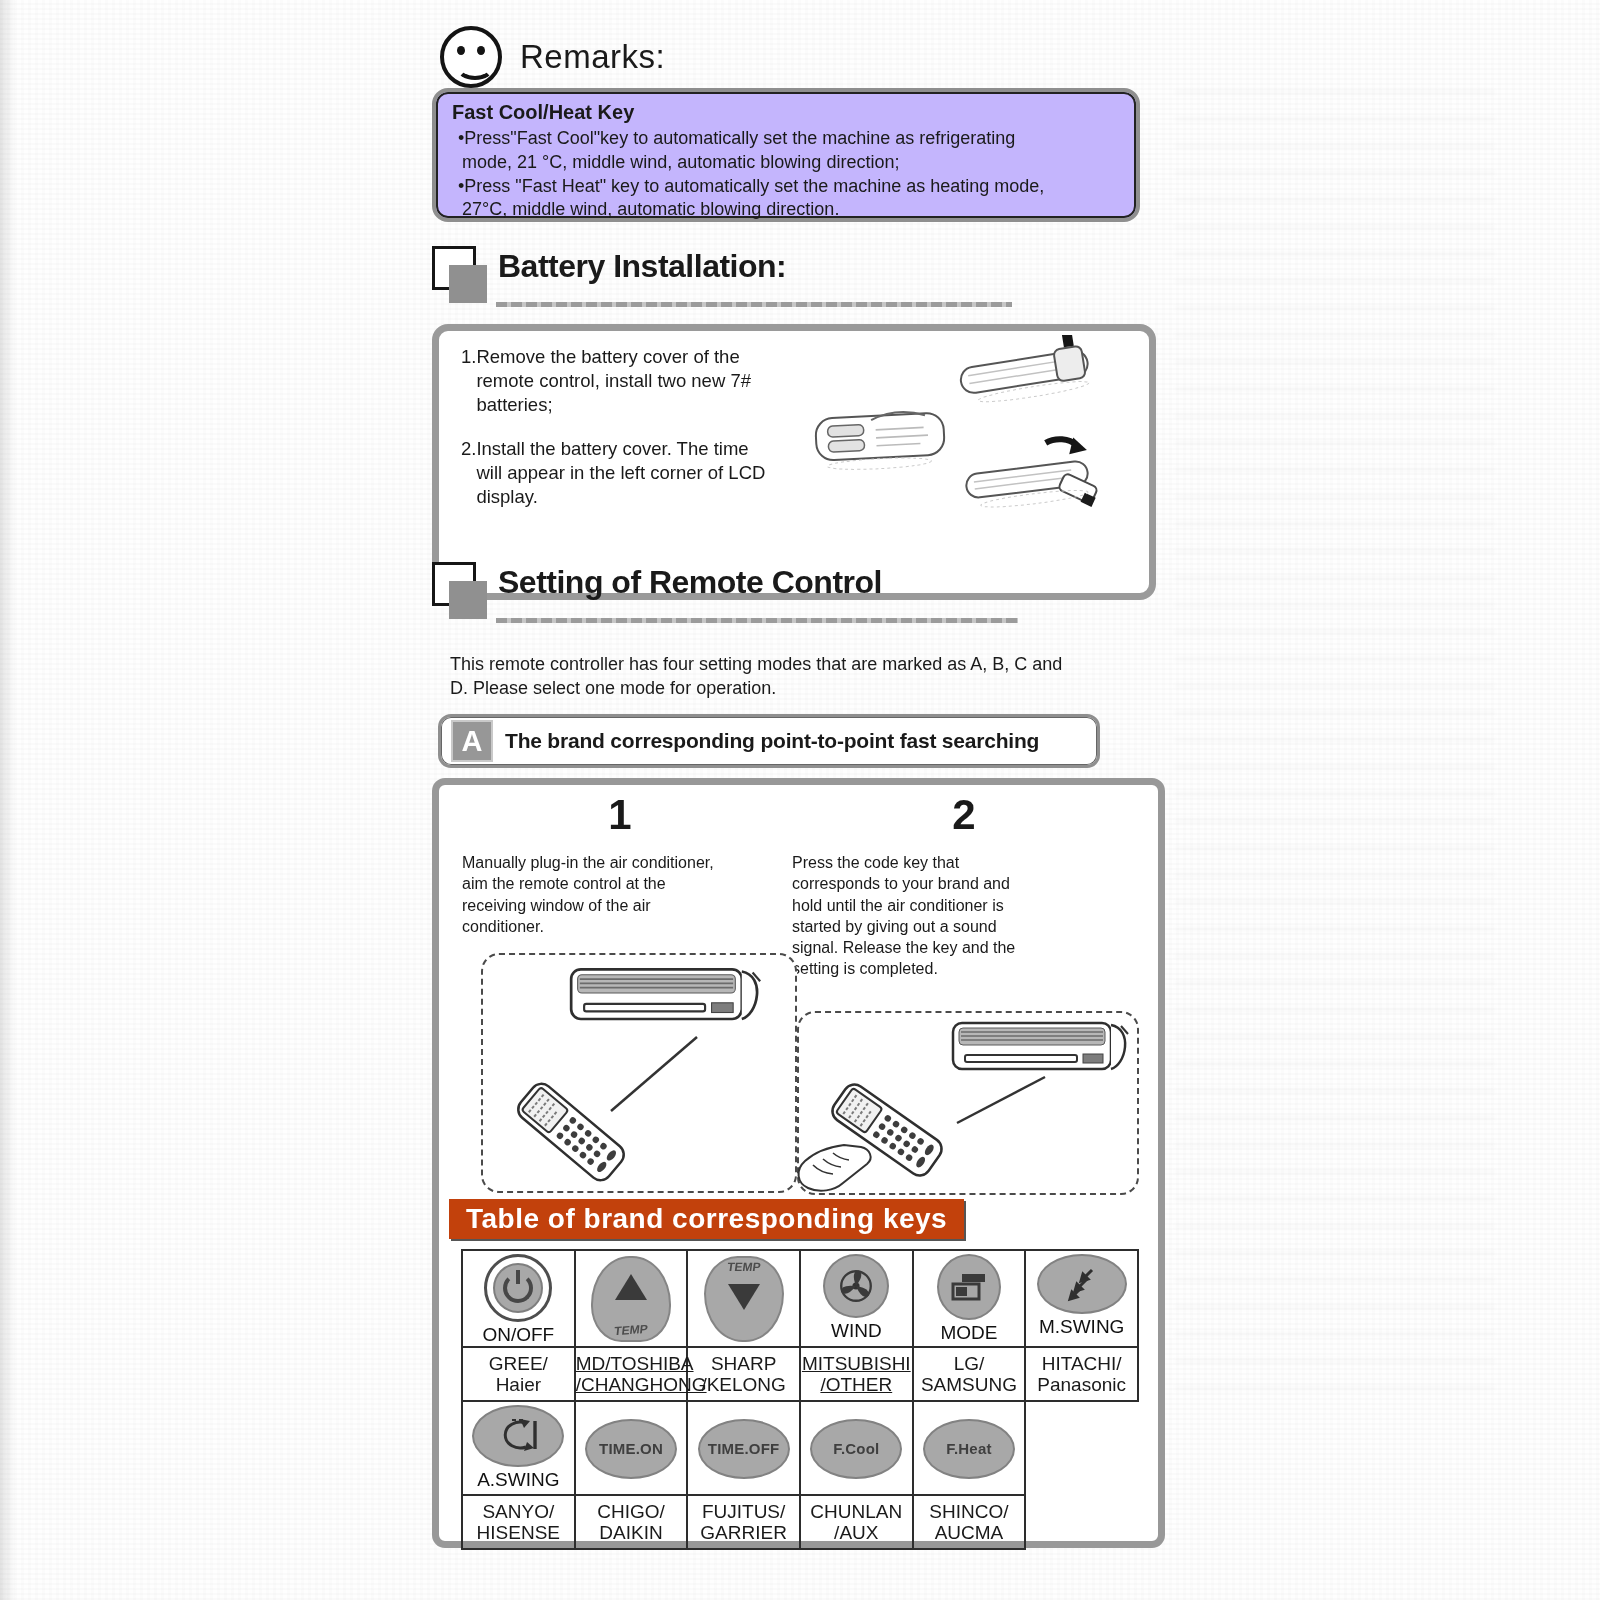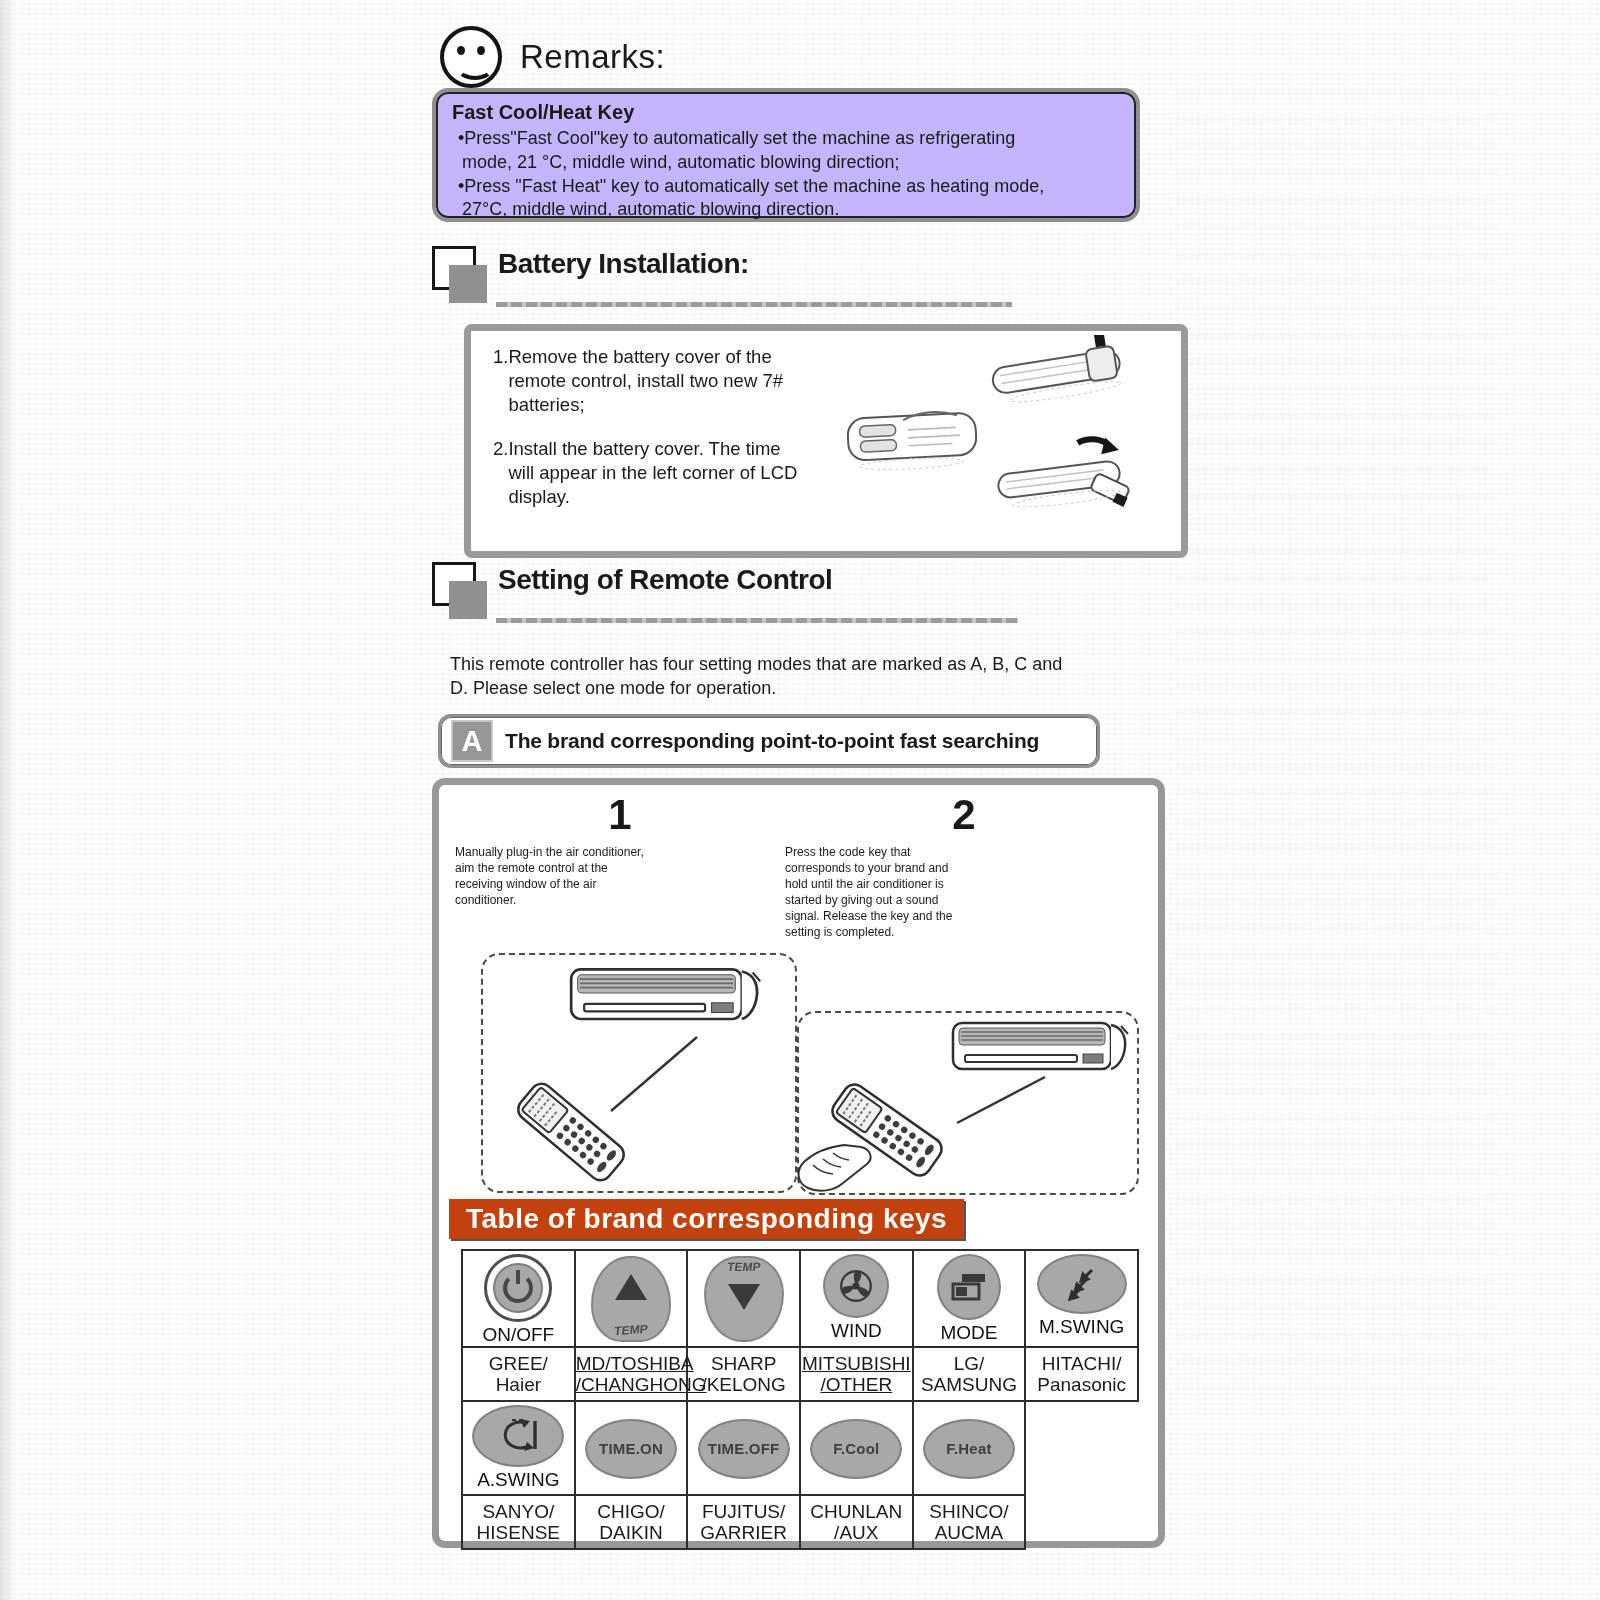--- a/index.html
+++ b/index.html
@@ -30,27 +30,27 @@
   
   .fastcool{position:absolute;left:432px;top:88px;width:708px;height:134px;background:#c4b5fd;
             border:4px solid #8f8f8f;border-radius:16px;box-shadow:inset 0 0 0 2px #222;
             padding:9px 16px 0 16px;box-sizing:border-box;}
   .fc-head{font-size:20px;font-weight:bold;margin-bottom:3px;}
   .fc-bullet{font-size:18px;line-height:1.32;padding-left:10px;text-indent:-4px;}
 
   
   .marker-out{position:absolute;width:38px;height:38px;background:#fff;border:3px solid #161616;}
   .marker-fill{position:absolute;width:38px;height:38px;background:#909090;}
-  .sec-title{position:absolute;font-size:28px;font-weight:bold;letter-spacing:-.5px;}
+  .sec-title{position:absolute;font-size:32px;font-weight:bold;letter-spacing:-.5px;}
   .sec-underline{position:absolute;height:5px;
      background:repeating-linear-gradient(90deg,#9b9b9b 0 11px,#c6c6c6 11px 15px);}
 
   
-  .batbox{position:absolute;left:432px;top:324px;width:724px;height:234px;background:#fff;
-          border:7px solid #9a9a9a;border-radius:8px;box-sizing:border-box;margin-left:32px;}
+  .batbox{position:absolute;left:432px;top:324px;width:724px;height:276px;background:#fff;
+          border:7px solid #9a9a9a;border-radius:16px;box-sizing:border-box;}
   .batsteps{position:absolute;left:22px;top:14px;width:360px;font-size:18.5px;line-height:1.3;}
   .batsteps p{margin:0;}
   .batsteps p + p{margin-top:20px;}
   .batart{position:absolute;right:6px;top:4px;}
 
   
   .intro{position:absolute;left:450px;top:634px;width:700px;font-size:18px;line-height:1.35;}
 
   
   .ahead{position:absolute;left:438px;top:714px;width:662px;height:54px;background:#fff;
@@ -59,21 +59,21 @@
   .abadge{width:38px;height:38px;background:#979797;color:#fff;font-size:29px;font-weight:bold;
           display:flex;align-items:center;justify-content:center;margin:0 14px 0 2px;
           box-shadow:0 0 0 2px #c9c9c9;}
   .atitle{font-size:21px;font-weight:bold;letter-spacing:-.2px;}
 
   
   .bigbox{position:absolute;left:432px;top:778px;width:733px;height:770px;background:#fff;
           border:7px solid #989898;border-radius:13px;box-sizing:border-box;}
   .stepnum{position:absolute;font-size:42px;font-weight:bold;text-align:center;width:330px;top:6px;}
   .stepnum.n1{left:16px;} .stepnum.n2{left:360px;}
-  .steptext{position:absolute;top:60px;font-size:12px;line-height:1.33;margin:0;}
+  .steptext{position:absolute;top:60px;font-size:16px;line-height:1.33;margin:7px;}
   .steptext.t1{left:16px;width:336px;}
   .steptext.t2{left:346px;width:330px;}
   .illus{position:absolute;border:2px dashed #4a4a4a;border-radius:18px;background:#fff;}
   .illus1{left:42px;top:168px;width:312px;height:236px;}
   .illus2{left:358px;top:226px;width:338px;height:180px;overflow:visible;}
   .illus svg{overflow:visible;}
   .banner{position:absolute;left:10px;top:414px;height:40px;line-height:40px;padding:0 17px;
           background:#c2410c;color:#fff;font-size:28px;font-weight:bold;letter-spacing:.5px;
           width:-moz-fit-content;width:fit-content;box-shadow:2px 2px 0 #555;}
 

